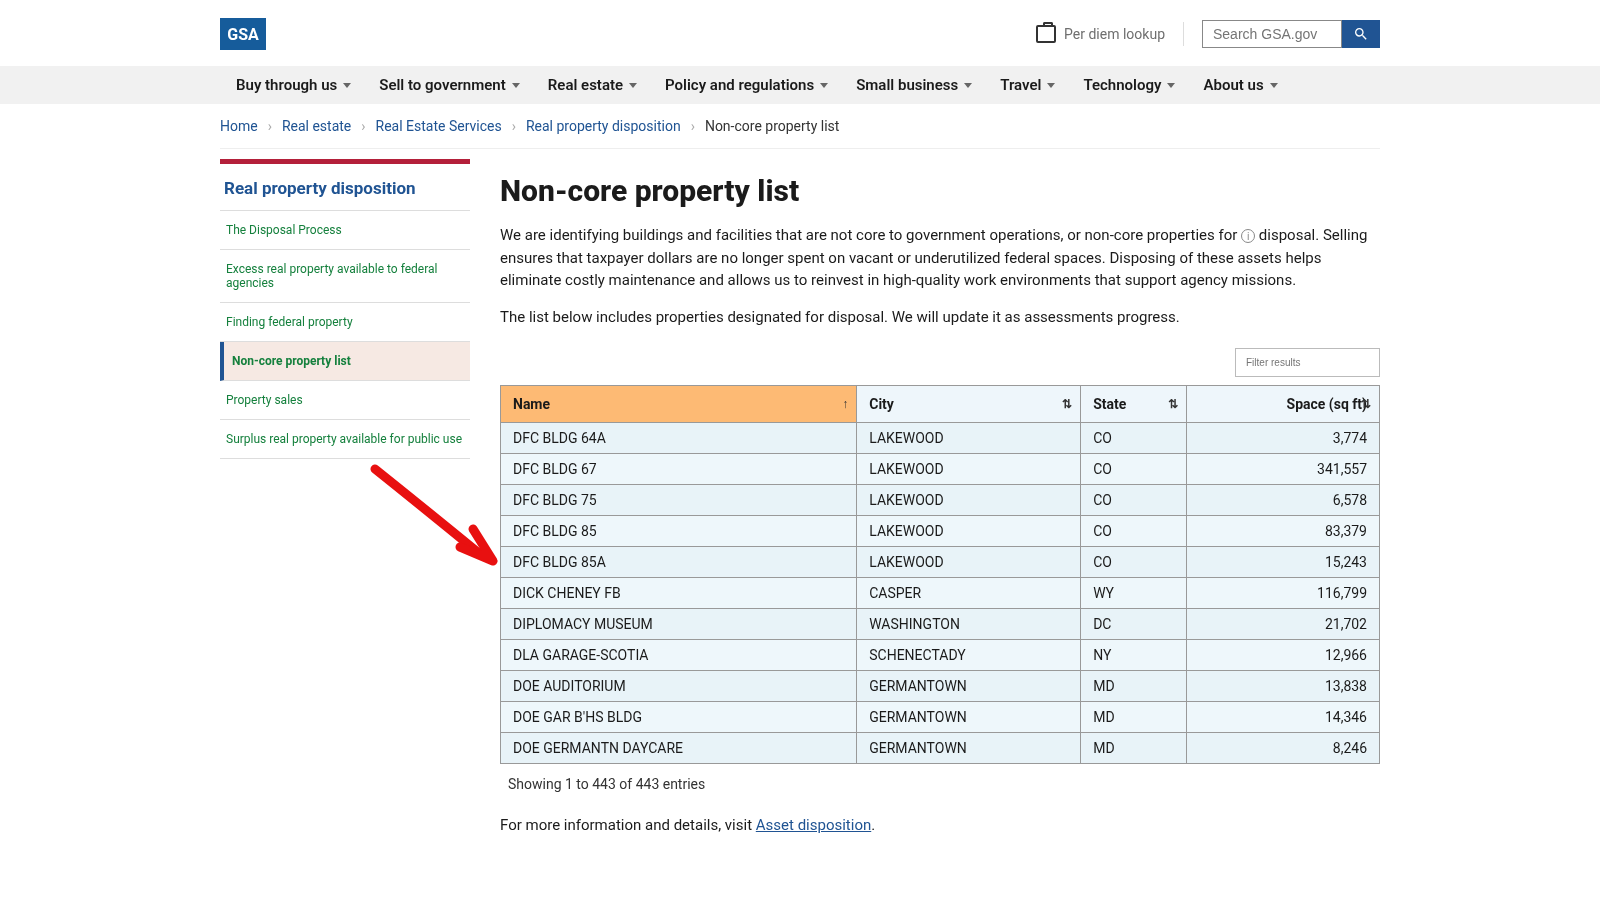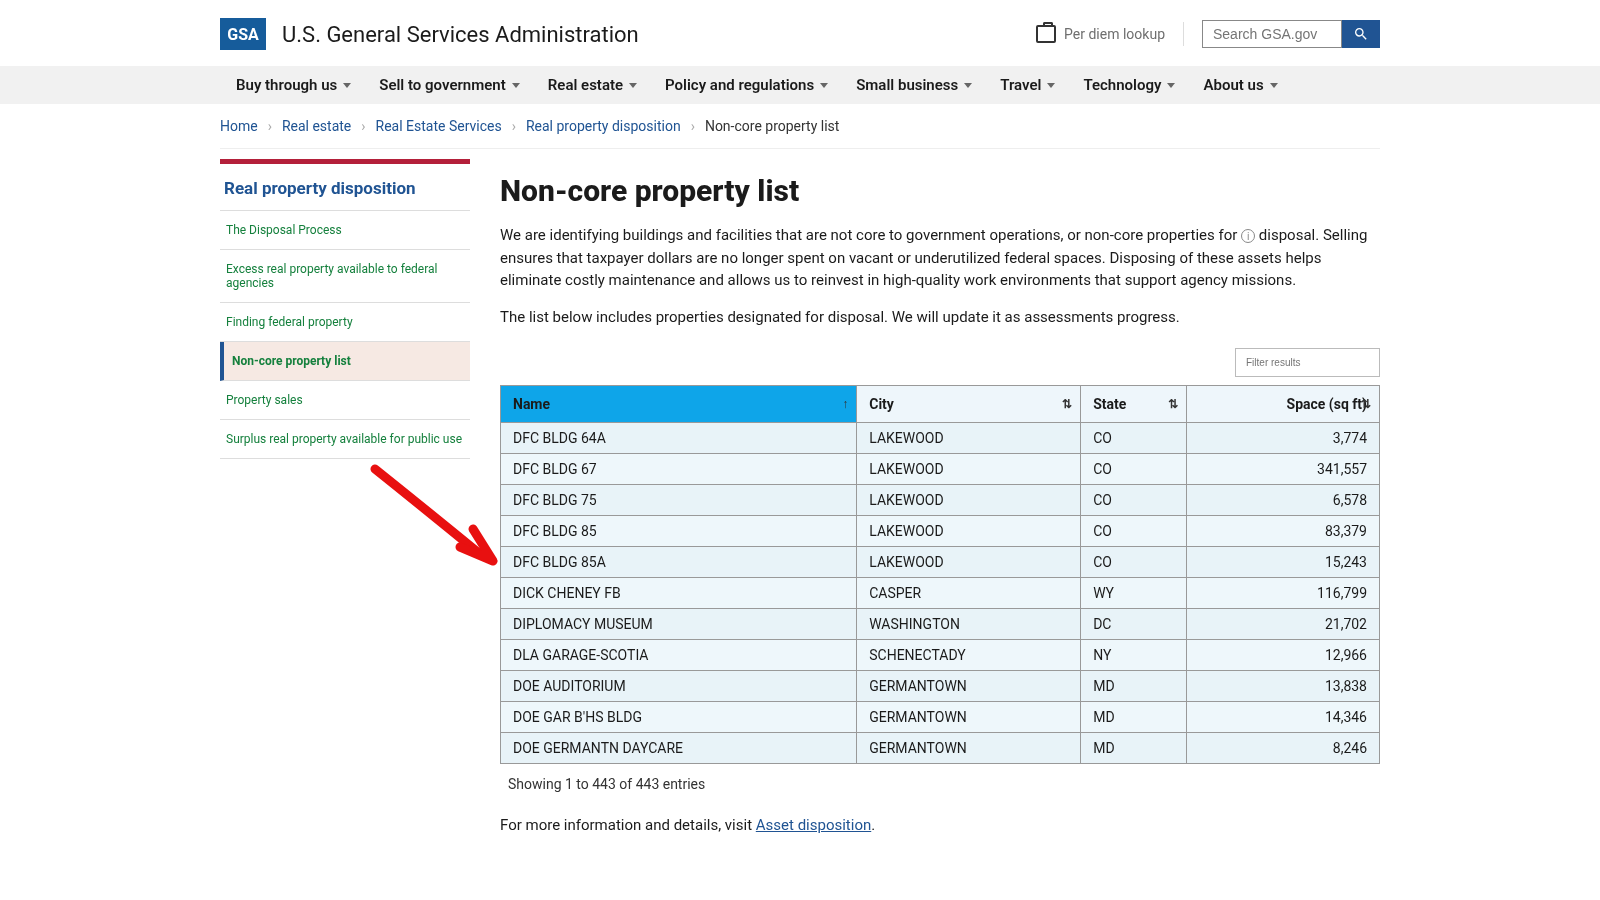--- a/index.html
+++ b/index.html
@@ -37,39 +37,38 @@
   .side-item.active { background:#f6e9e3; border-left:4px solid #205493; font-weight:700; padding-left:8px; }
   .content { flex:1; }
   h1 { font-size:30px; font-weight:800; margin:14px 0 16px; }
   .para { font-size:15px; line-height:1.5; margin-bottom:14px; }
   .info-icon { display:inline-block; width:14px; height:14px; border:1px solid #888; border-radius:50%; font-size:10px; text-align:center; line-height:13px; color:#888; }
   .filter-row { display:flex; justify-content:flex-end; margin:20px 0 8px; }
   .filter-input { border:1px solid #bbb; padding:8px 10px; font-size:10px; width:145px; }
   
   table { width:100%; border-collapse:collapse; border:1px solid #999; font-size:14px; }
   thead th { text-align:left; padding:10px 12px; font-weight:700; border:1px solid #999; position:relative; background:#eef6fb; }
-  thead th.sorted { background:#0ea5e9;margin-top:12px; }
+  thead th.sorted { background:#fdba74;margin-top:12px; }
   thead th .sort-arrow { position:absolute; right:8px; top:50%; transform:translateY(-50%); font-size:12px; color:#333; }
   thead th.right { text-align:right; }
   tbody td { padding:7px 12px; border:1px solid #999; background:#e8f3f8; }
   tbody tr:nth-child(even) td { background:#eef7fb; }
   td.right { text-align:right; }
   .showing { font-size:14px; color:#333; margin:12px 0 24px 8px; }
   .footer-p { font-size:15px; margin-bottom:20px; }
   .link { color:#205493; text-decoration:underline; cursor:pointer; }
   
   .annot { position:absolute; pointer-events:none; }
 </style>
 </head>
 <body>
 
 <div class="container">
   <div class="header-row">
     <div class="logo-box">GSA</div>
-    <div class="site-title">U.S. General Services Administration</div>
     <div class="header-spacer"></div>
     <div class="perdiem">
       <span class="briefcase"></span>
       <span>Per diem lookup</span>
     </div>
     <div class="vdiv"></div>
     <div class="search-wrap">
       <input class="search-input" placeholder="Search GSA.gov" style="">
       <button class="search-btn">
         <svg viewBox="0 0 24 24">

